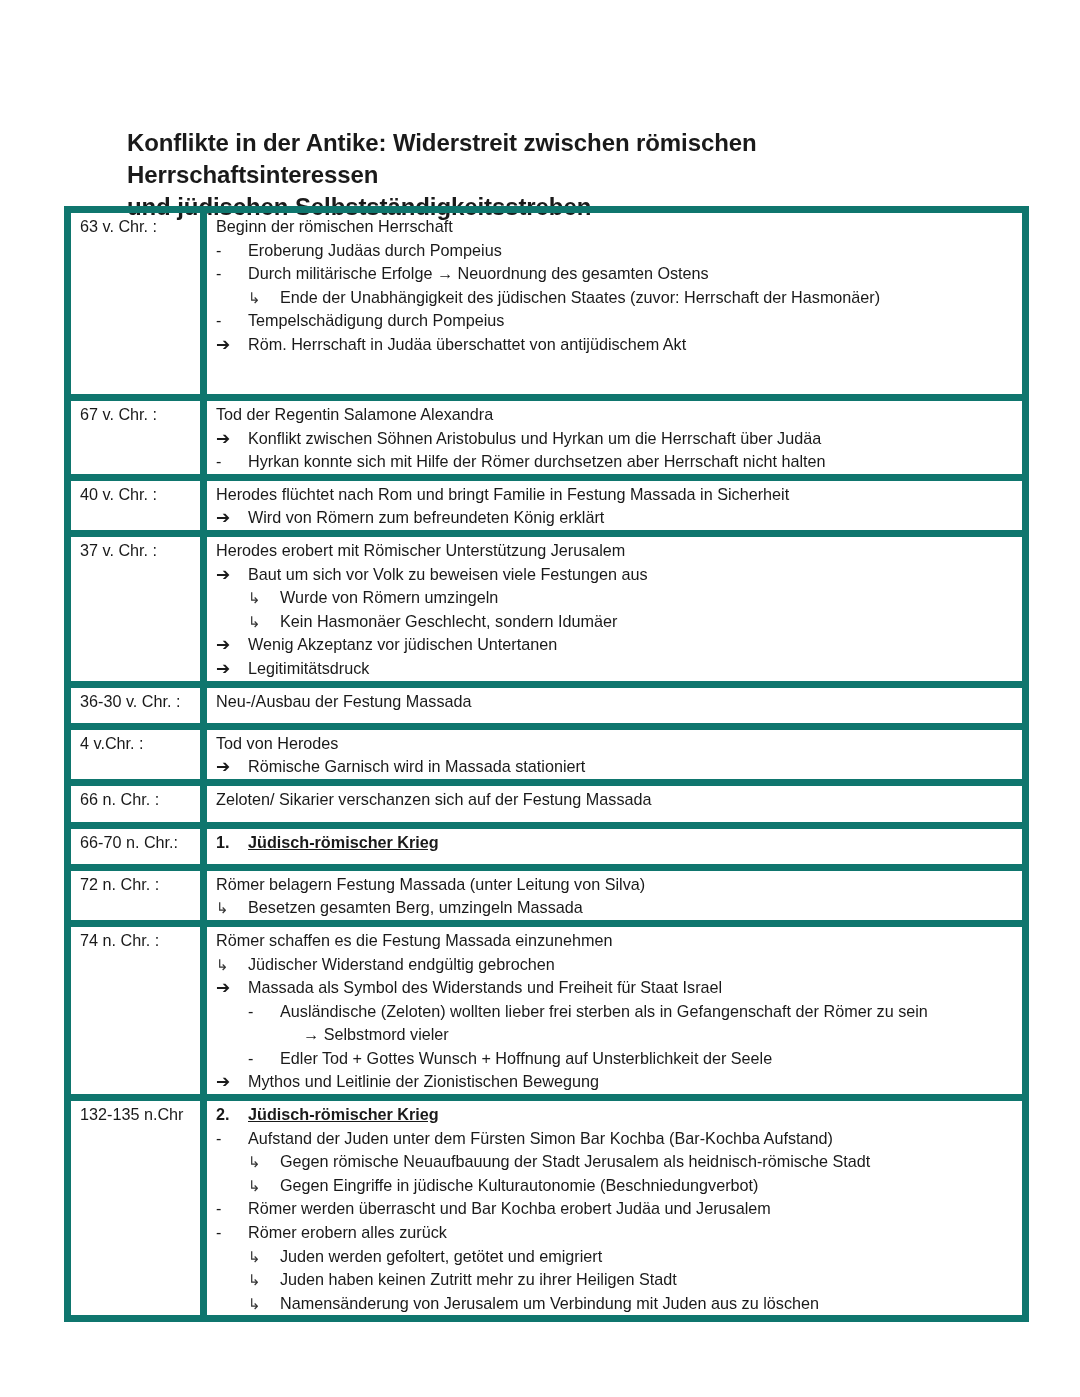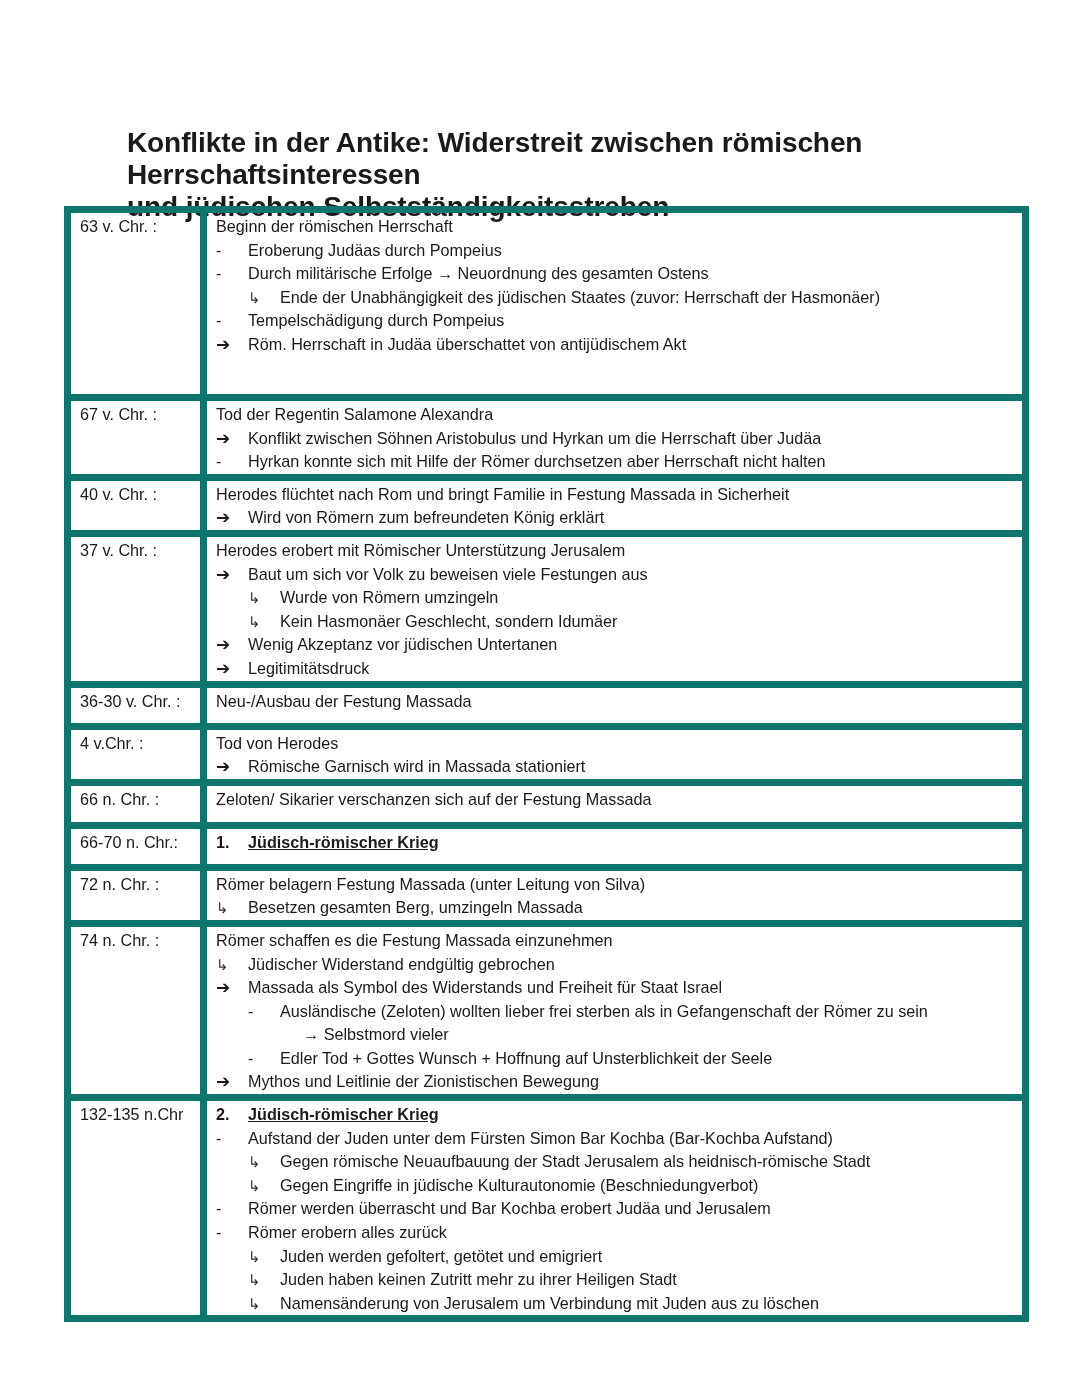--- a/index.html
+++ b/index.html
@@ -13,21 +13,21 @@
       position: relative;
       font-family: "Liberation Sans", "DejaVu Sans", sans-serif;
       color: #1a1a1a;
       overflow: hidden;
     }
     .title {
       position: absolute;
       left: 127px;
       top: 127px;
       width: 880px;
-      font-size: 28px;
+      font-size: 24px;
       font-weight: bold;
       line-height: 32px;
       color: #1a1a1a;
       letter-spacing: -0.1px;
     }
     .timeline {
       position: absolute;
       left: 64px;
       top: 206px;
       width: 958px;

